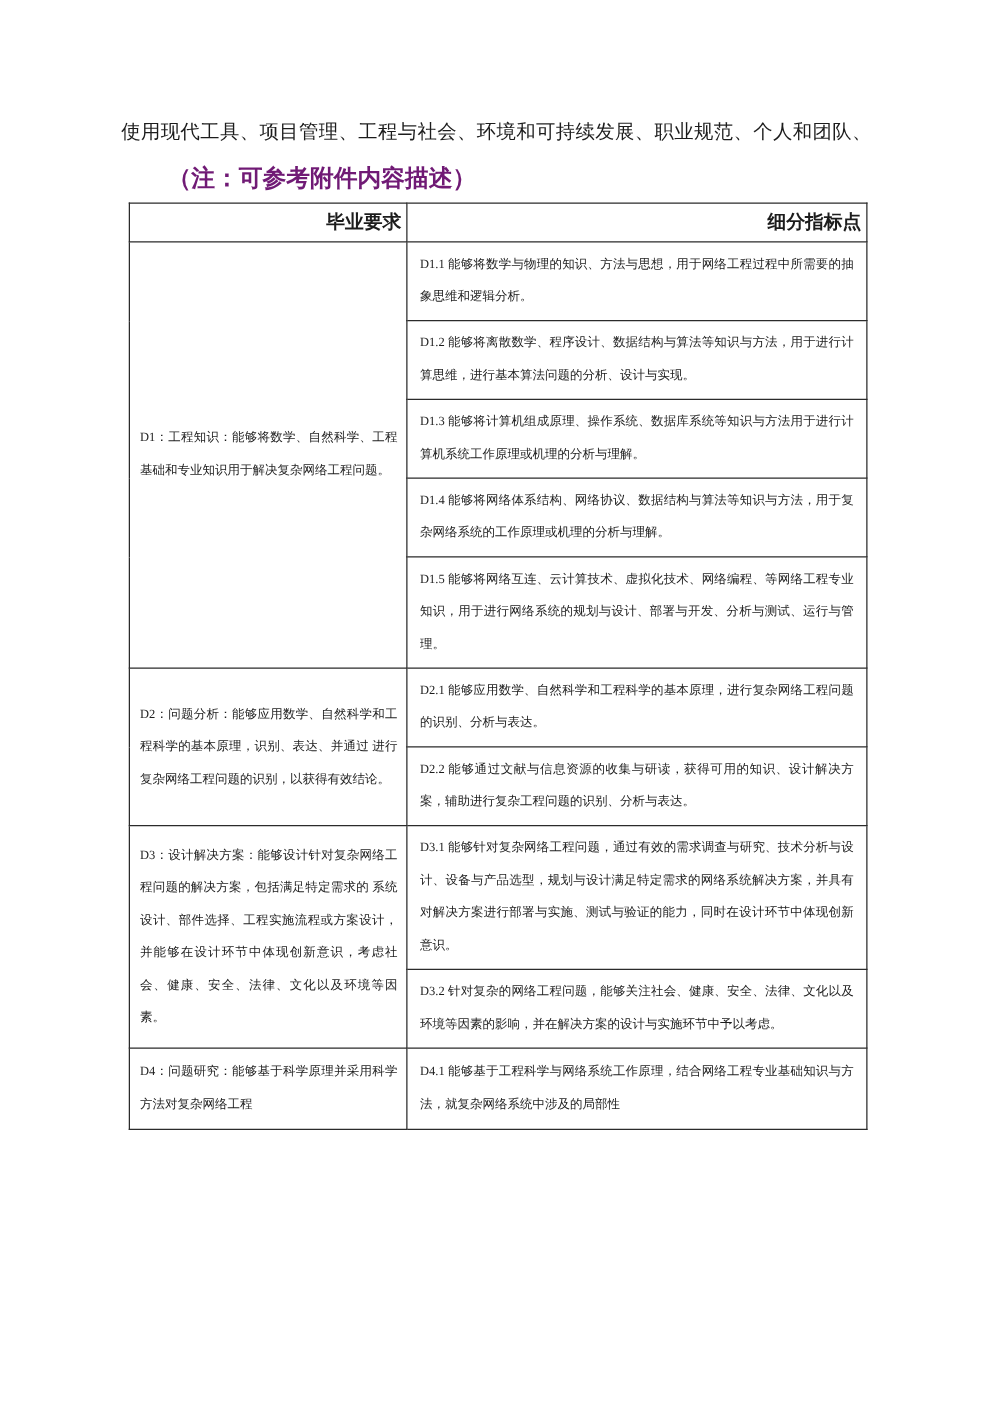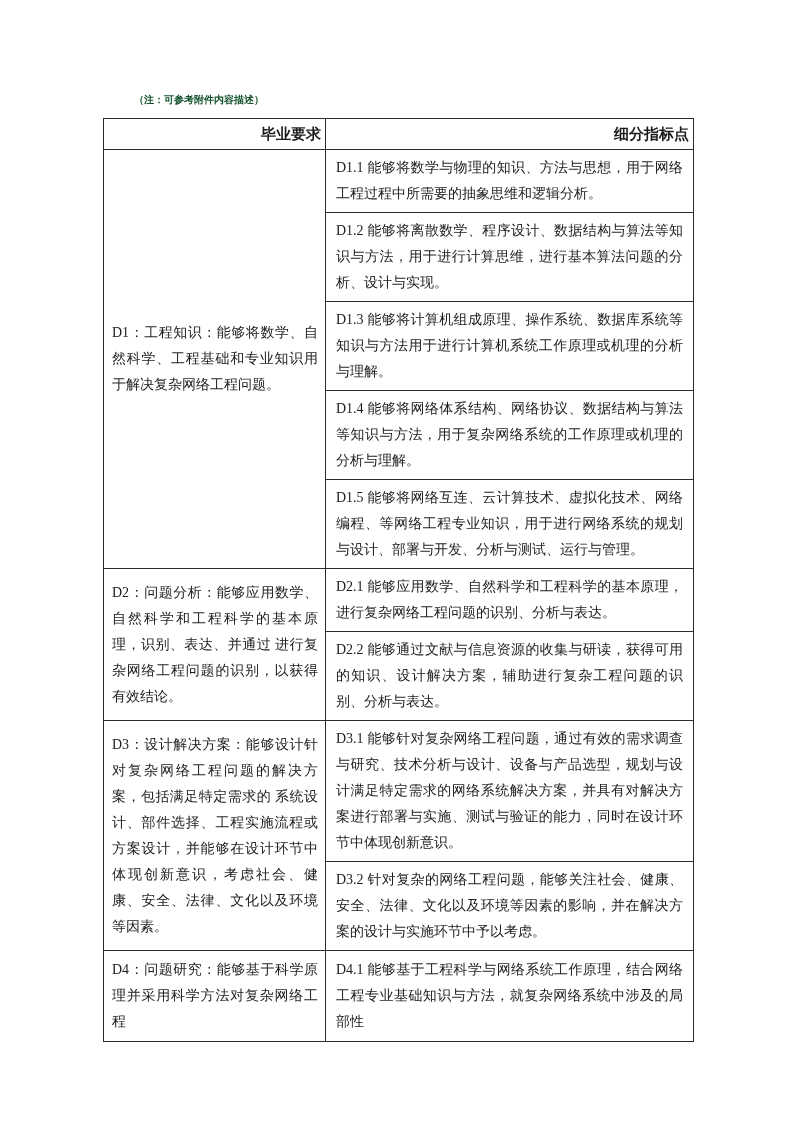--- a/index.html
+++ b/index.html
@@ -24,38 +24,38 @@
     line-height: 44px;
     color: #1c1c1c;
   }
   .intro-line.justify-full {
     text-align: justify;
     text-align-last: justify;
   }
   .note-line {
     margin: 2px 0 0 0;
     padding-left: 37px;
-    font-size: 10px;
+    font-size: 19px;
     font-weight: bold;
     line-height: 28px;
-    color: #14532d;
+    color: #701a75;
   }
   table.req-table {
     border-collapse: collapse;
     table-layout: fixed;
     width: 590px;
     margin-left: 6px;
     margin-top: 4px;
   }
   table.req-table col.c-req { width: 222px; }
   table.req-table col.c-ind { width: 368px; }
   table.req-table th,
   table.req-table td {
     border: 1px solid #2b2b2b;
-    font-size: 14px;
+    font-size: 10px;
     line-height: 26px;
     vertical-align: middle;
     box-sizing: border-box;
   }
   table.req-table th {
     font-weight: bold;
     font-size: 15px;
     text-align: right;
     padding: 2px 4px;
     height: 30px;
@@ -67,20 +67,21 @@
   td.ind-cell {
     padding: 5px 10px 5px 10px;
     text-align: justify;
   }
 </style>
 </head>
 <body>
 
 <div class="page">
 
+  <p class="intro-line justify-full">使用现代工具、项目管理、工程与社会、环境和可持续发展、职业规范、个人和团队、</p>
   <p class="note-line">（注：可参考附件内容描述）</p>
 
   <table class="req-table">
     <colgroup>
       <col class="c-req">
       <col class="c-ind">
     </colgroup>
     <thead>
       <tr>
         <th>毕业要求</th>

